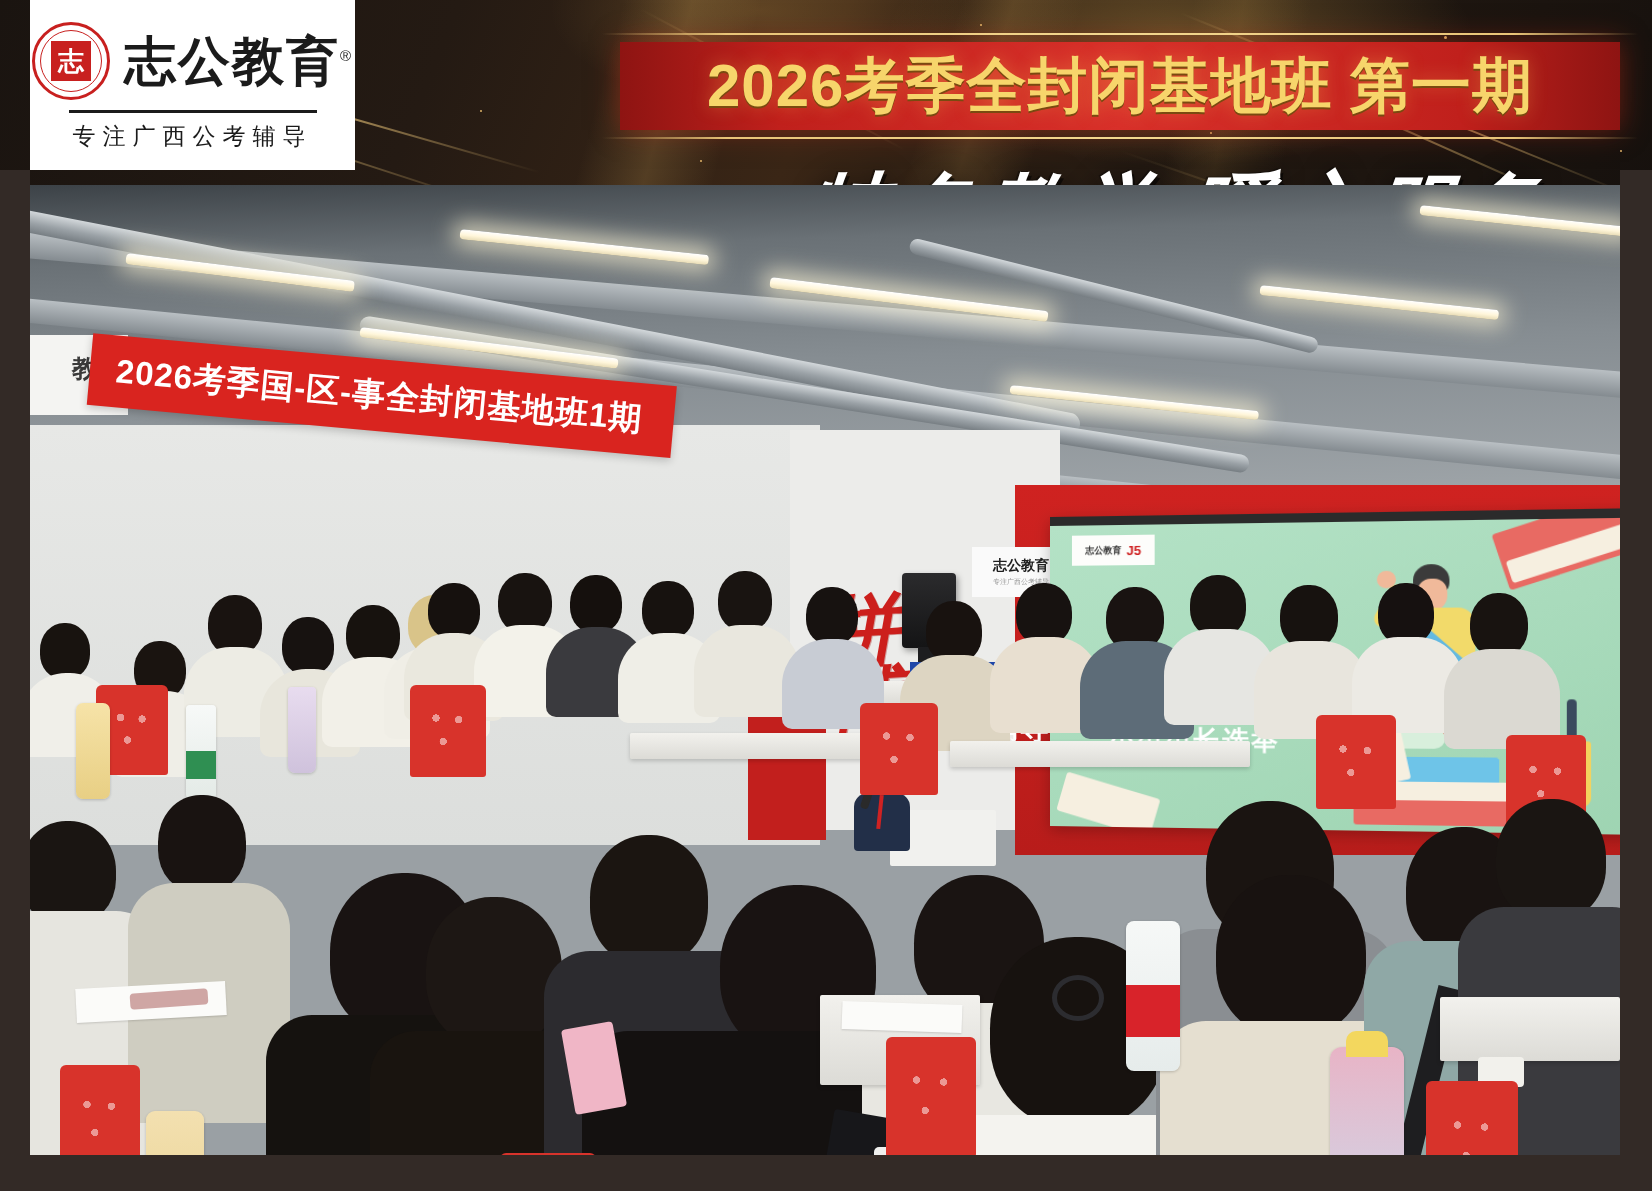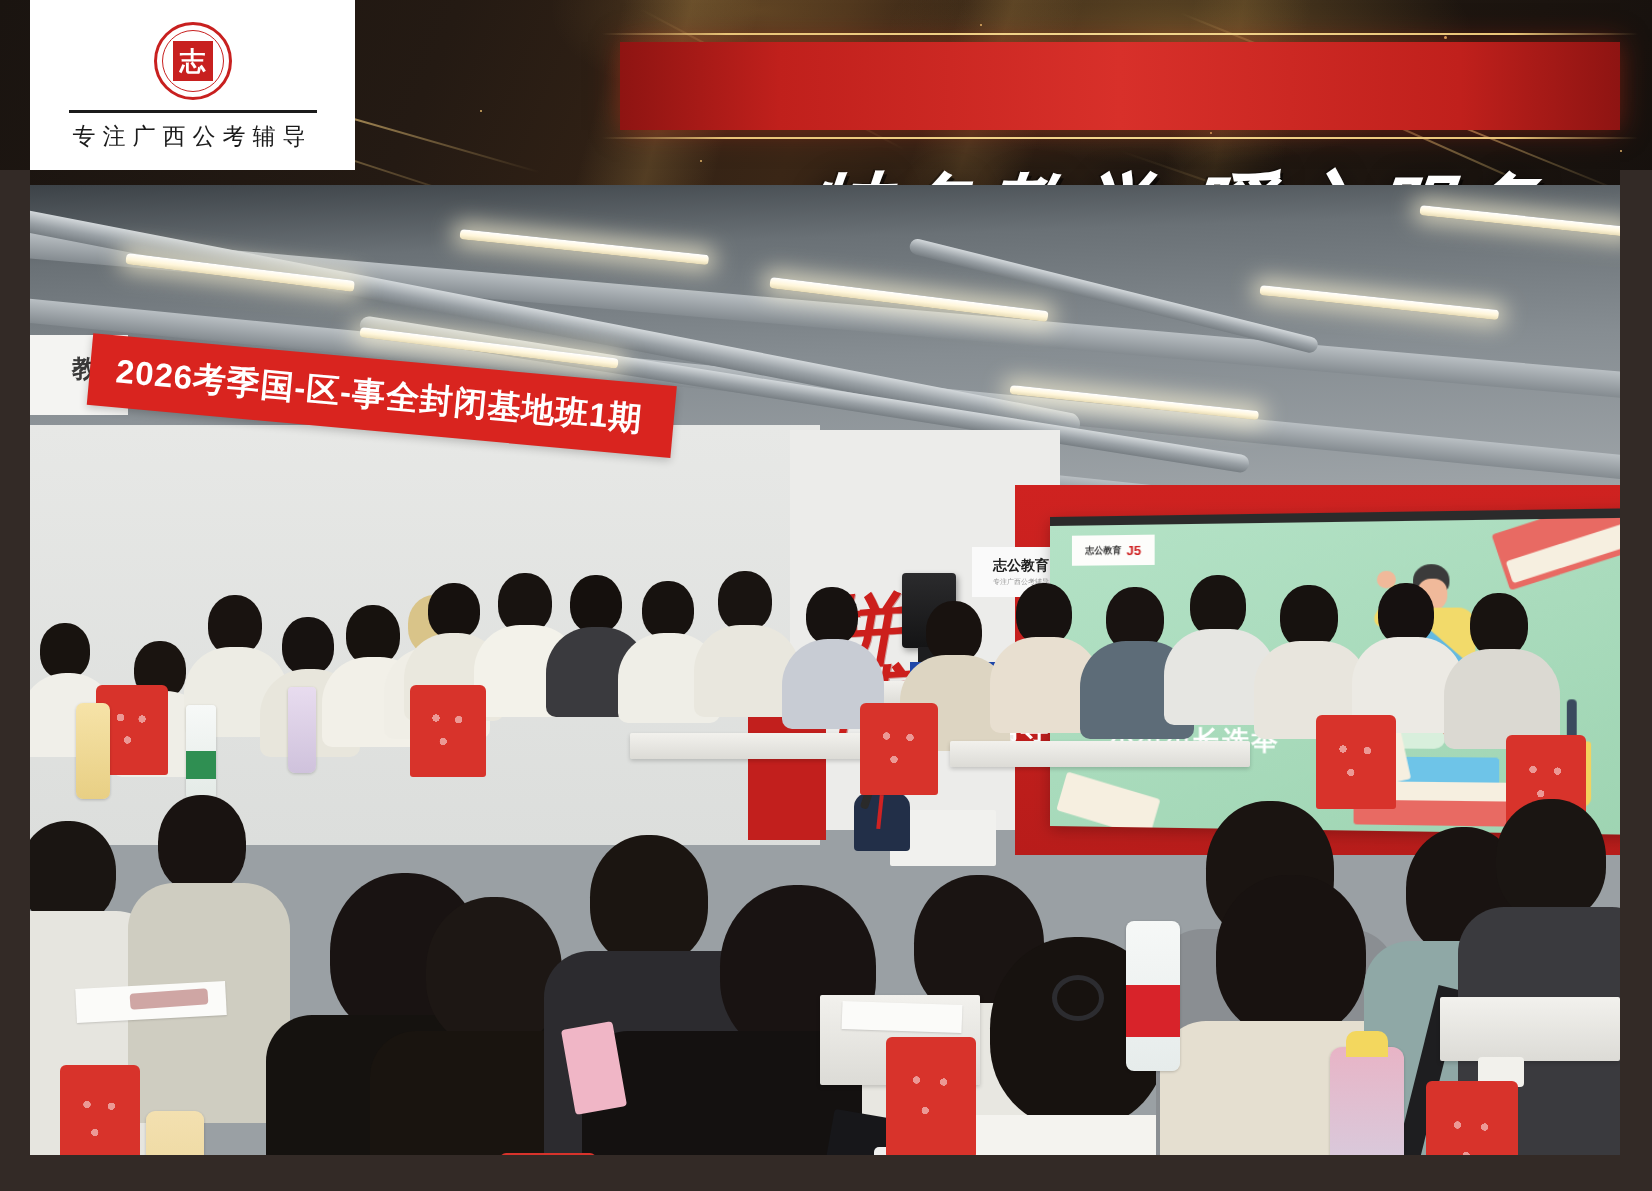--- a/index.html
+++ b/index.html
@@ -183,26 +183,30 @@
     <div class="spark" style="left:480px;top:110px;width:2px;height:2px;"></div>
   </div>
 
   <div class="logo-card">
     <div class="logo-top">
       <div class="seal">
         <div class="seal-inner">
             <span>志</span>
           </div>
       </div>
+      <div class="logo-word">
+        <span>志公教育</span><span class="logo-reg">®</span>
+      </div>
     </div>
     <div class="logo-rule"></div>
     <div class="logo-sub">专注广西公考辅导</div>
   </div>
 
   <div class="title-band"></div>
+  <div class="title-text" style="left:620px;top:42px;">2026考季全封闭基地班 第一期</div>
 
   <div class="subtitle">特色教学·暖心服务</div>
 
   <div class="photo">
 
     <div class="ceiling">
       <div class="beam" style="left:-40px;top:44px;width:1700px;height:26px;transform:rotate(5deg);"></div>
       <div class="beam" style="left:-40px;top:110px;width:1700px;height:24px;transform:rotate(5.6deg);"></div>
       <div class="beam" style="left:-40px;top:178px;width:1700px;height:22px;transform:rotate(6deg);"></div>
       <div class="beam" style="left:-40px;top:246px;width:1700px;height:20px;transform:rotate(6.4deg);opacity:.8;"></div>

